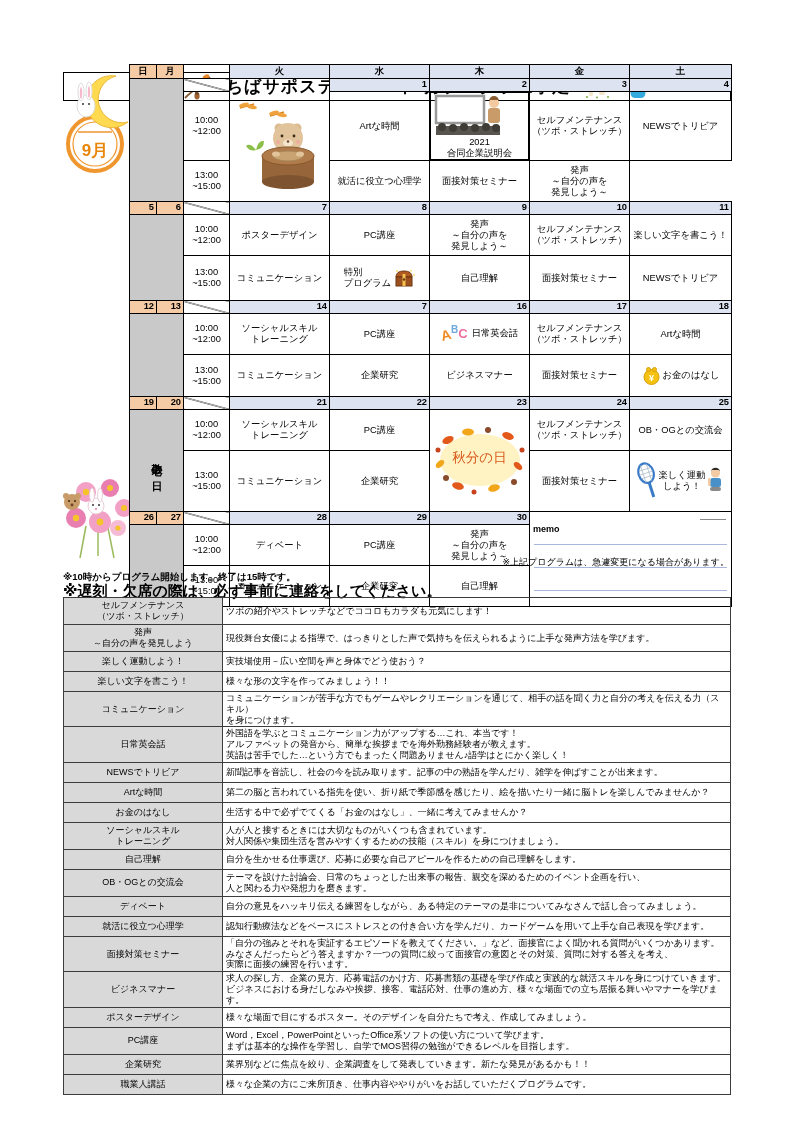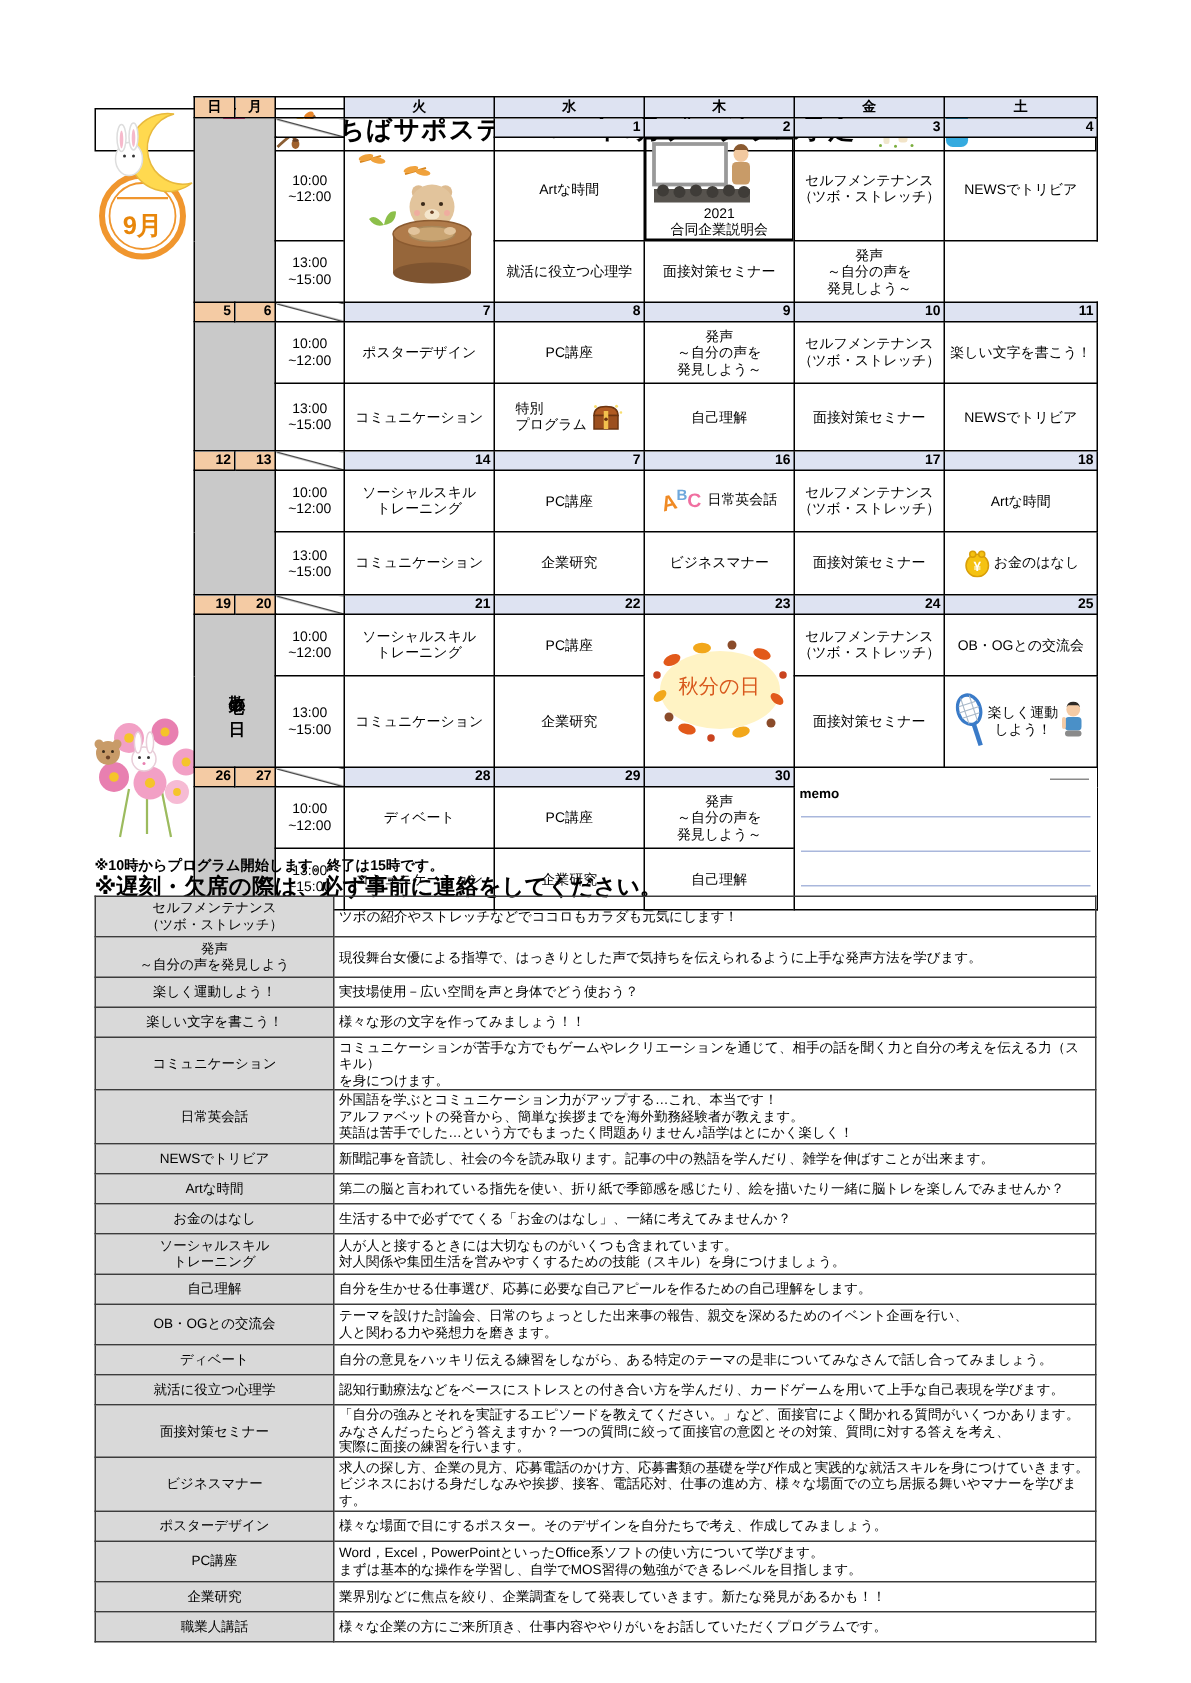--- a/index.html
+++ b/index.html
@@ -470,20 +470,21 @@
     <tr class="rslot">
       <td class="time">13:00
 ~15:00</td>
       <td>コミュニケーション</td>
       <td>企業研究</td>
       <td>自己理解</td>
     </tr>
   </tbody>
     </table>
 
+  <div class="note-change">※上記プログラムは、急遽変更になる場合があります。</div>
   <div class="note-start">※10時からプログラム開始します。終了は15時です。</div>
   <div class="note-late">※遅刻・欠席の際は、必ず事前に連絡をしてください。</div>
 
   <table class="prog">
     <tbody>
         <tr class="h2">
           <td class="pname">セルフメンテナンス
 （ツボ・ストレッチ）</td>
           <td class="pdesc">ツボの紹介やストレッチなどでココロもカラダも元気にします！</td>
         </tr>

